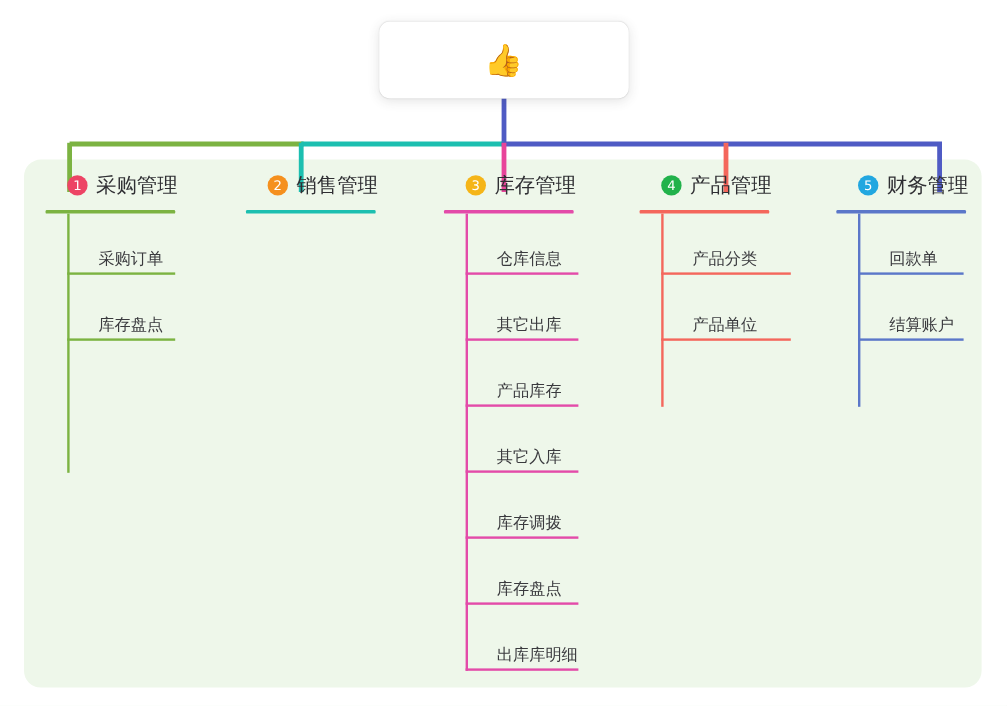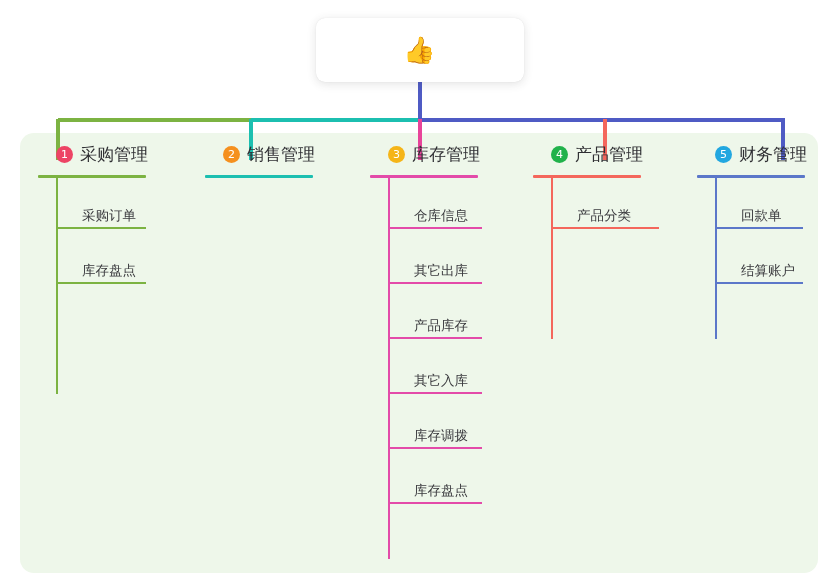--- a/index.html
+++ b/index.html
@@ -204,34 +204,42 @@
           <div class="leaf-rule" style="background: rgb(227, 75, 169); width: 94px;"></div>
         </div>
         <div class="leaf">
           <span class="leaf-label">库存调拨</span>
           <div class="leaf-rule" style="background: rgb(227, 75, 169); width: 94px;"></div>
         </div>
         <div class="leaf">
           <span class="leaf-label">库存盘点</span>
           <div class="leaf-rule" style="background: rgb(227, 75, 169); width: 94px;"></div>
         </div>
+        <div class="leaf">
+          <span class="leaf-label">出库库明细</span>
+          <div class="leaf-rule" style="background: rgb(227, 75, 169); width: 94px;"></div>
+        </div>
       </div>
     </div>
     <div class="column" style="left: 533px;">
       <div class="col-head">
         <span class="badge" style="background: rgb(33, 178, 75);">4</span>
         <span class="col-title">产品管理</span>
       </div>
       <div class="head-rule" style="background: rgb(244, 103, 92); width: 108px;"></div>
       <div class="branch">
         <div class="spine" style="background: rgb(244, 103, 92); height: 161px;"></div>
         <div class="leaf">
           <span class="leaf-label">产品分类</span>
           <div class="leaf-rule" style="background: rgb(244, 103, 92); width: 108px;"></div>
         </div>
+        <div class="leaf">
+          <span class="leaf-label">产品单位</span>
+          <div class="leaf-rule" style="background: rgb(244, 103, 92); width: 108px;"></div>
+        </div>
       </div>
     </div>
     <div class="column" style="left: 697px;">
       <div class="col-head">
         <span class="badge" style="background: rgb(34, 167, 224);">5</span>
         <span class="col-title">财务管理</span>
       </div>
       <div class="head-rule" style="background: rgb(91, 119, 201); width: 108px;"></div>
       <div class="branch">
         <div class="spine" style="background: rgb(91, 119, 201); height: 161px;"></div>

